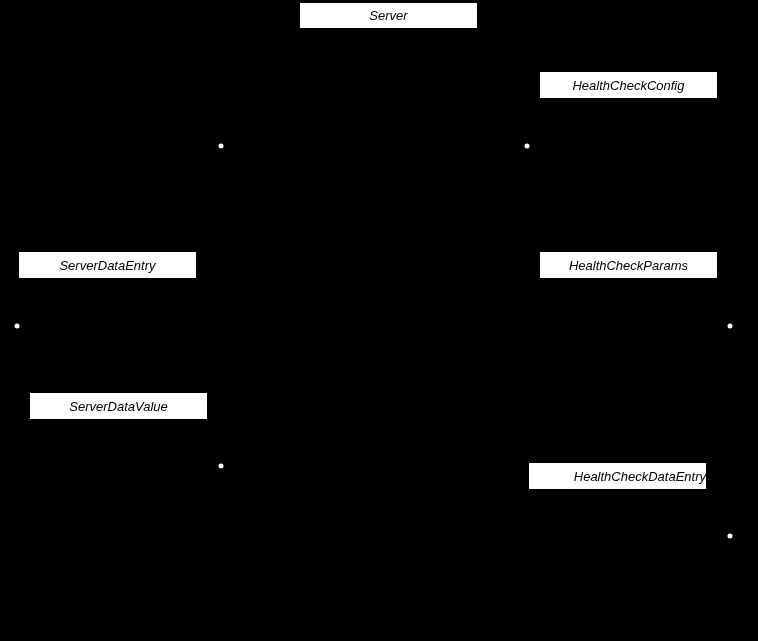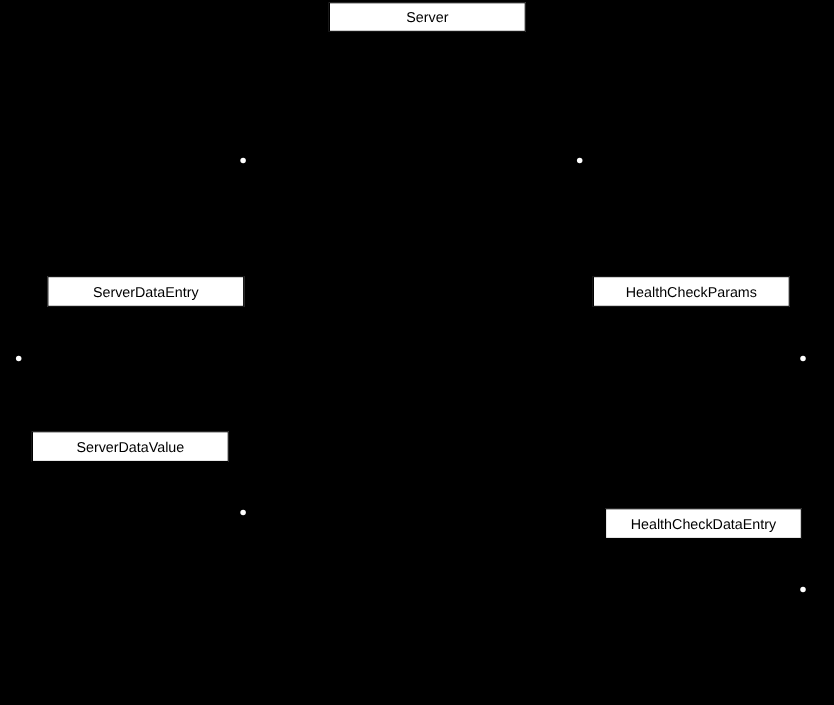--- a/index.html
+++ b/index.html
@@ -7,20 +7,21 @@
     padding: 0;
     background: #000000;
   }
   .canvas {
     position: relative;
     width: 758px;
     height: 641px;
     background: #000000;
     overflow: hidden;
     font-family: "Liberation Sans", sans-serif;
+    font-style: italic;
   }
   .node {
     position: absolute;
     background: #ffffff;
     border: 1px solid #000000;
     box-sizing: border-box;
     display: flex;
     align-items: center;
     justify-content: center;
   }
@@ -42,34 +43,37 @@
 </head>
 <body>
 
 <div class="canvas">
 
   <div class="node" style="left: 299px; top: 2px; width: 179px; height: 27px;">
     <span class="node-label">Server</span>
   </div>
 
 
+  <div class="node" style="left: 539px; top: 71px; width: 179px; height: 28px;">
+    <span class="node-label">HealthCheckConfig</span>
+  </div>
 
-  <div class="node" style="left: 43px; top: 251px; width: 179px; height: 28px;">
+  <div class="node" style="left: 18px; top: 251px; width: 179px; height: 28px;">
     <span class="node-label">ServerDataEntry</span>
   </div>
 
   <div class="node" style="left: 29px; top: 392px; width: 179px; height: 28px;">
     <span class="node-label">ServerDataValue</span>
   </div>
 
   <div class="node" style="left: 539px; top: 251px; width: 179px; height: 28px;">
     <span class="node-label">HealthCheckParams</span>
   </div>
 
-  <div class="node" style="left: 550px; top: 462px; width: 179px; height: 28px;">
+  <div class="node" style="left: 528px; top: 462px; width: 179px; height: 28px; justify-content: flex-end;">
     <span class="node-label">HealthCheckDataEntry</span>
   </div>
 
   <div class="dot" style="left: 220.5px; top: 145.5px;"></div>
   <div class="dot" style="left: 526.5px; top: 145.5px;"></div>
   <div class="dot" style="left: 16.5px; top: 326px;"></div>
   <div class="dot" style="left: 730px; top: 325.5px;"></div>
   <div class="dot" style="left: 220.5px; top: 465.5px;"></div>
   <div class="dot" style="left: 730px; top: 535.5px;"></div>
 

